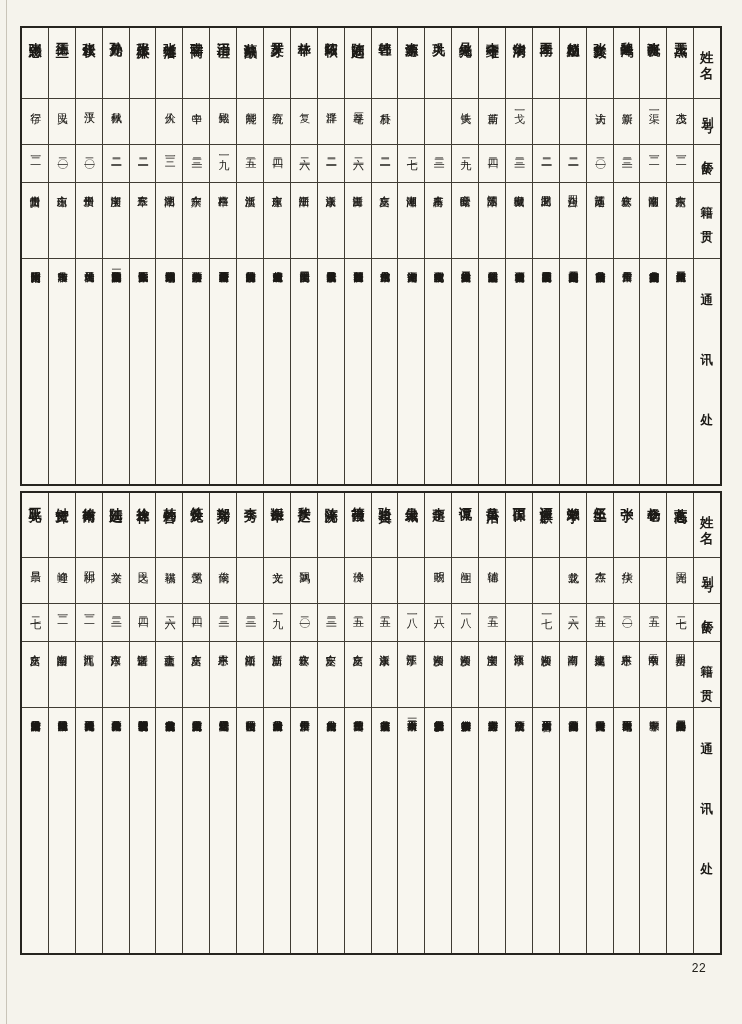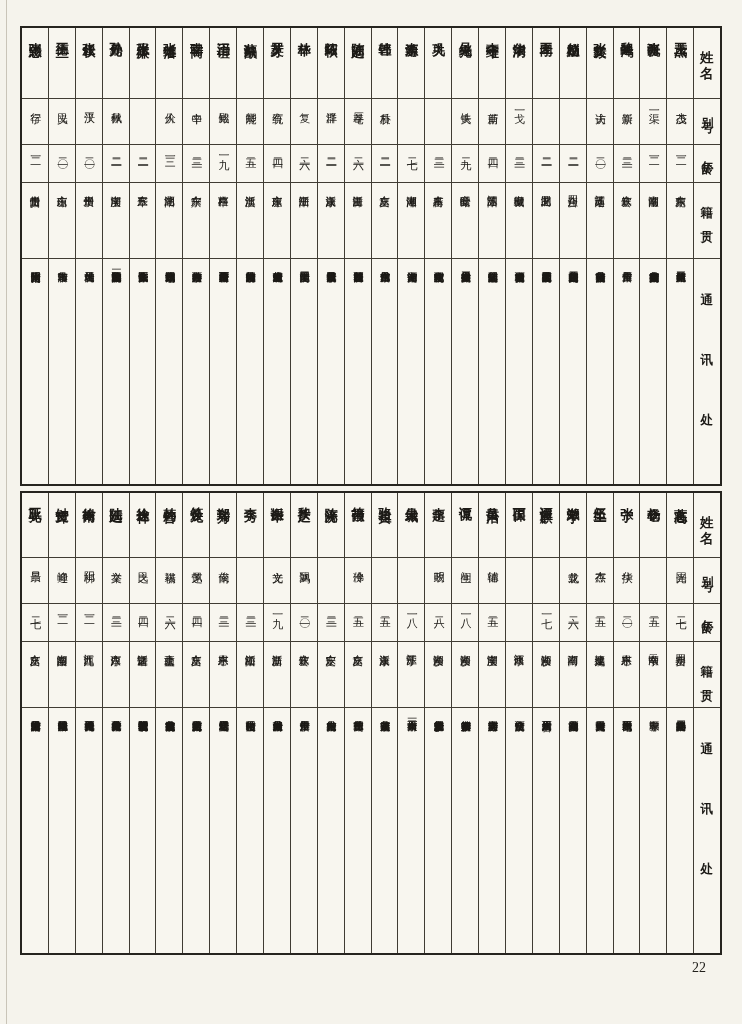--- a/index.html
+++ b/index.html
@@ -26,22 +26,22 @@
   .c-age .vt{font-size:11px;padding-top:4px;letter-spacing:1px;}
   .c-origin .vt{font-size:10.5px;padding-top:4px;letter-spacing:0.5px;}
   .c-addr .vt{font-size:10px;padding-top:5px;letter-spacing:0;}
   
   .hcol .vt{font-weight:bold;}
   .hcol .c-name .vt{font-size:13.5px;letter-spacing:16px;padding-top:11px;}
   .hcol .c-alias .vt{font-size:12px;letter-spacing:6px;padding-top:8px;}
   .hcol .c-age .vt{font-size:12px;letter-spacing:3px;padding-top:5px;}
   .hcol .c-origin .vt{font-size:12.5px;letter-spacing:24px;padding-top:13px;}
   .hcol .c-addr .vt{font-size:12.5px;letter-spacing:60px;padding-top:24px;}
-  .pageno{position:absolute;right:36px;bottom:48px;font-size:14px;
-          font-family:Liberation Serif, serif;color:#22201b;}
+  .pageno{position:absolute;right:36px;bottom:48px;font-size:12px;
+          font-family:Liberation Mono, monospace;color:#22201b;}
 </style>
 </head>
 <body>
 
 <div class="page">
   <div class="tables">
     <div class="vtable t1">
         <div class="vcol">
           <div class="cell c-name">
             <span class="vt">张忠熙</span>

